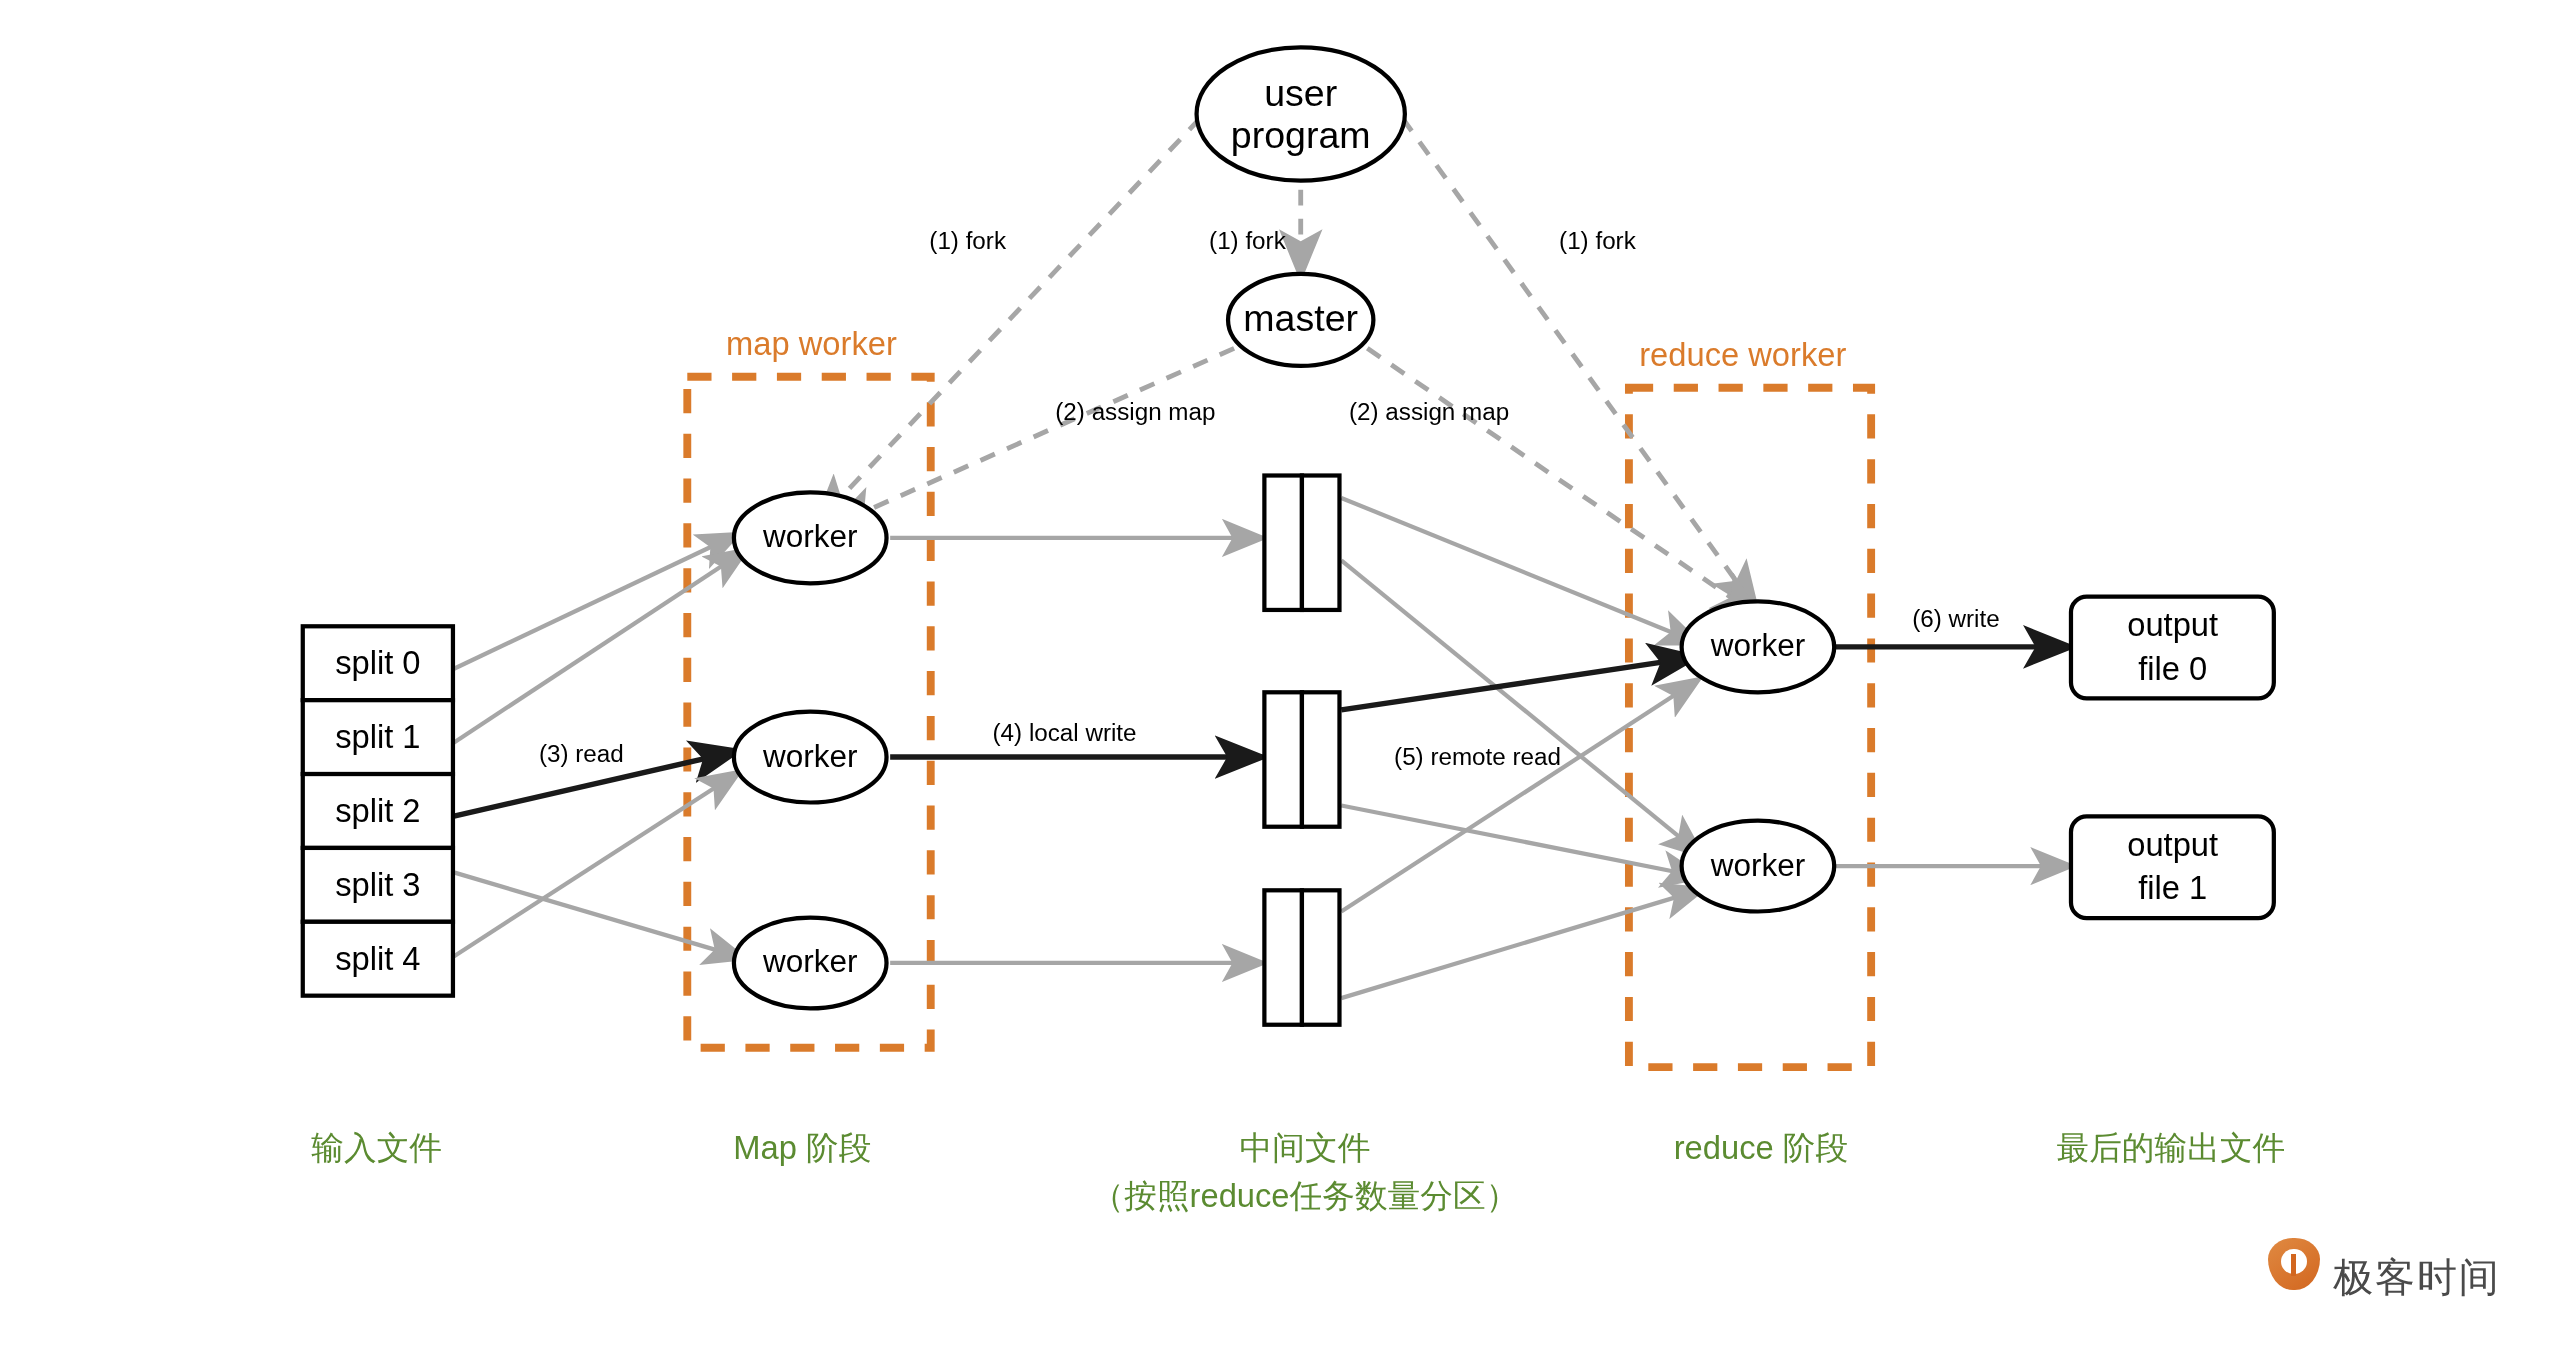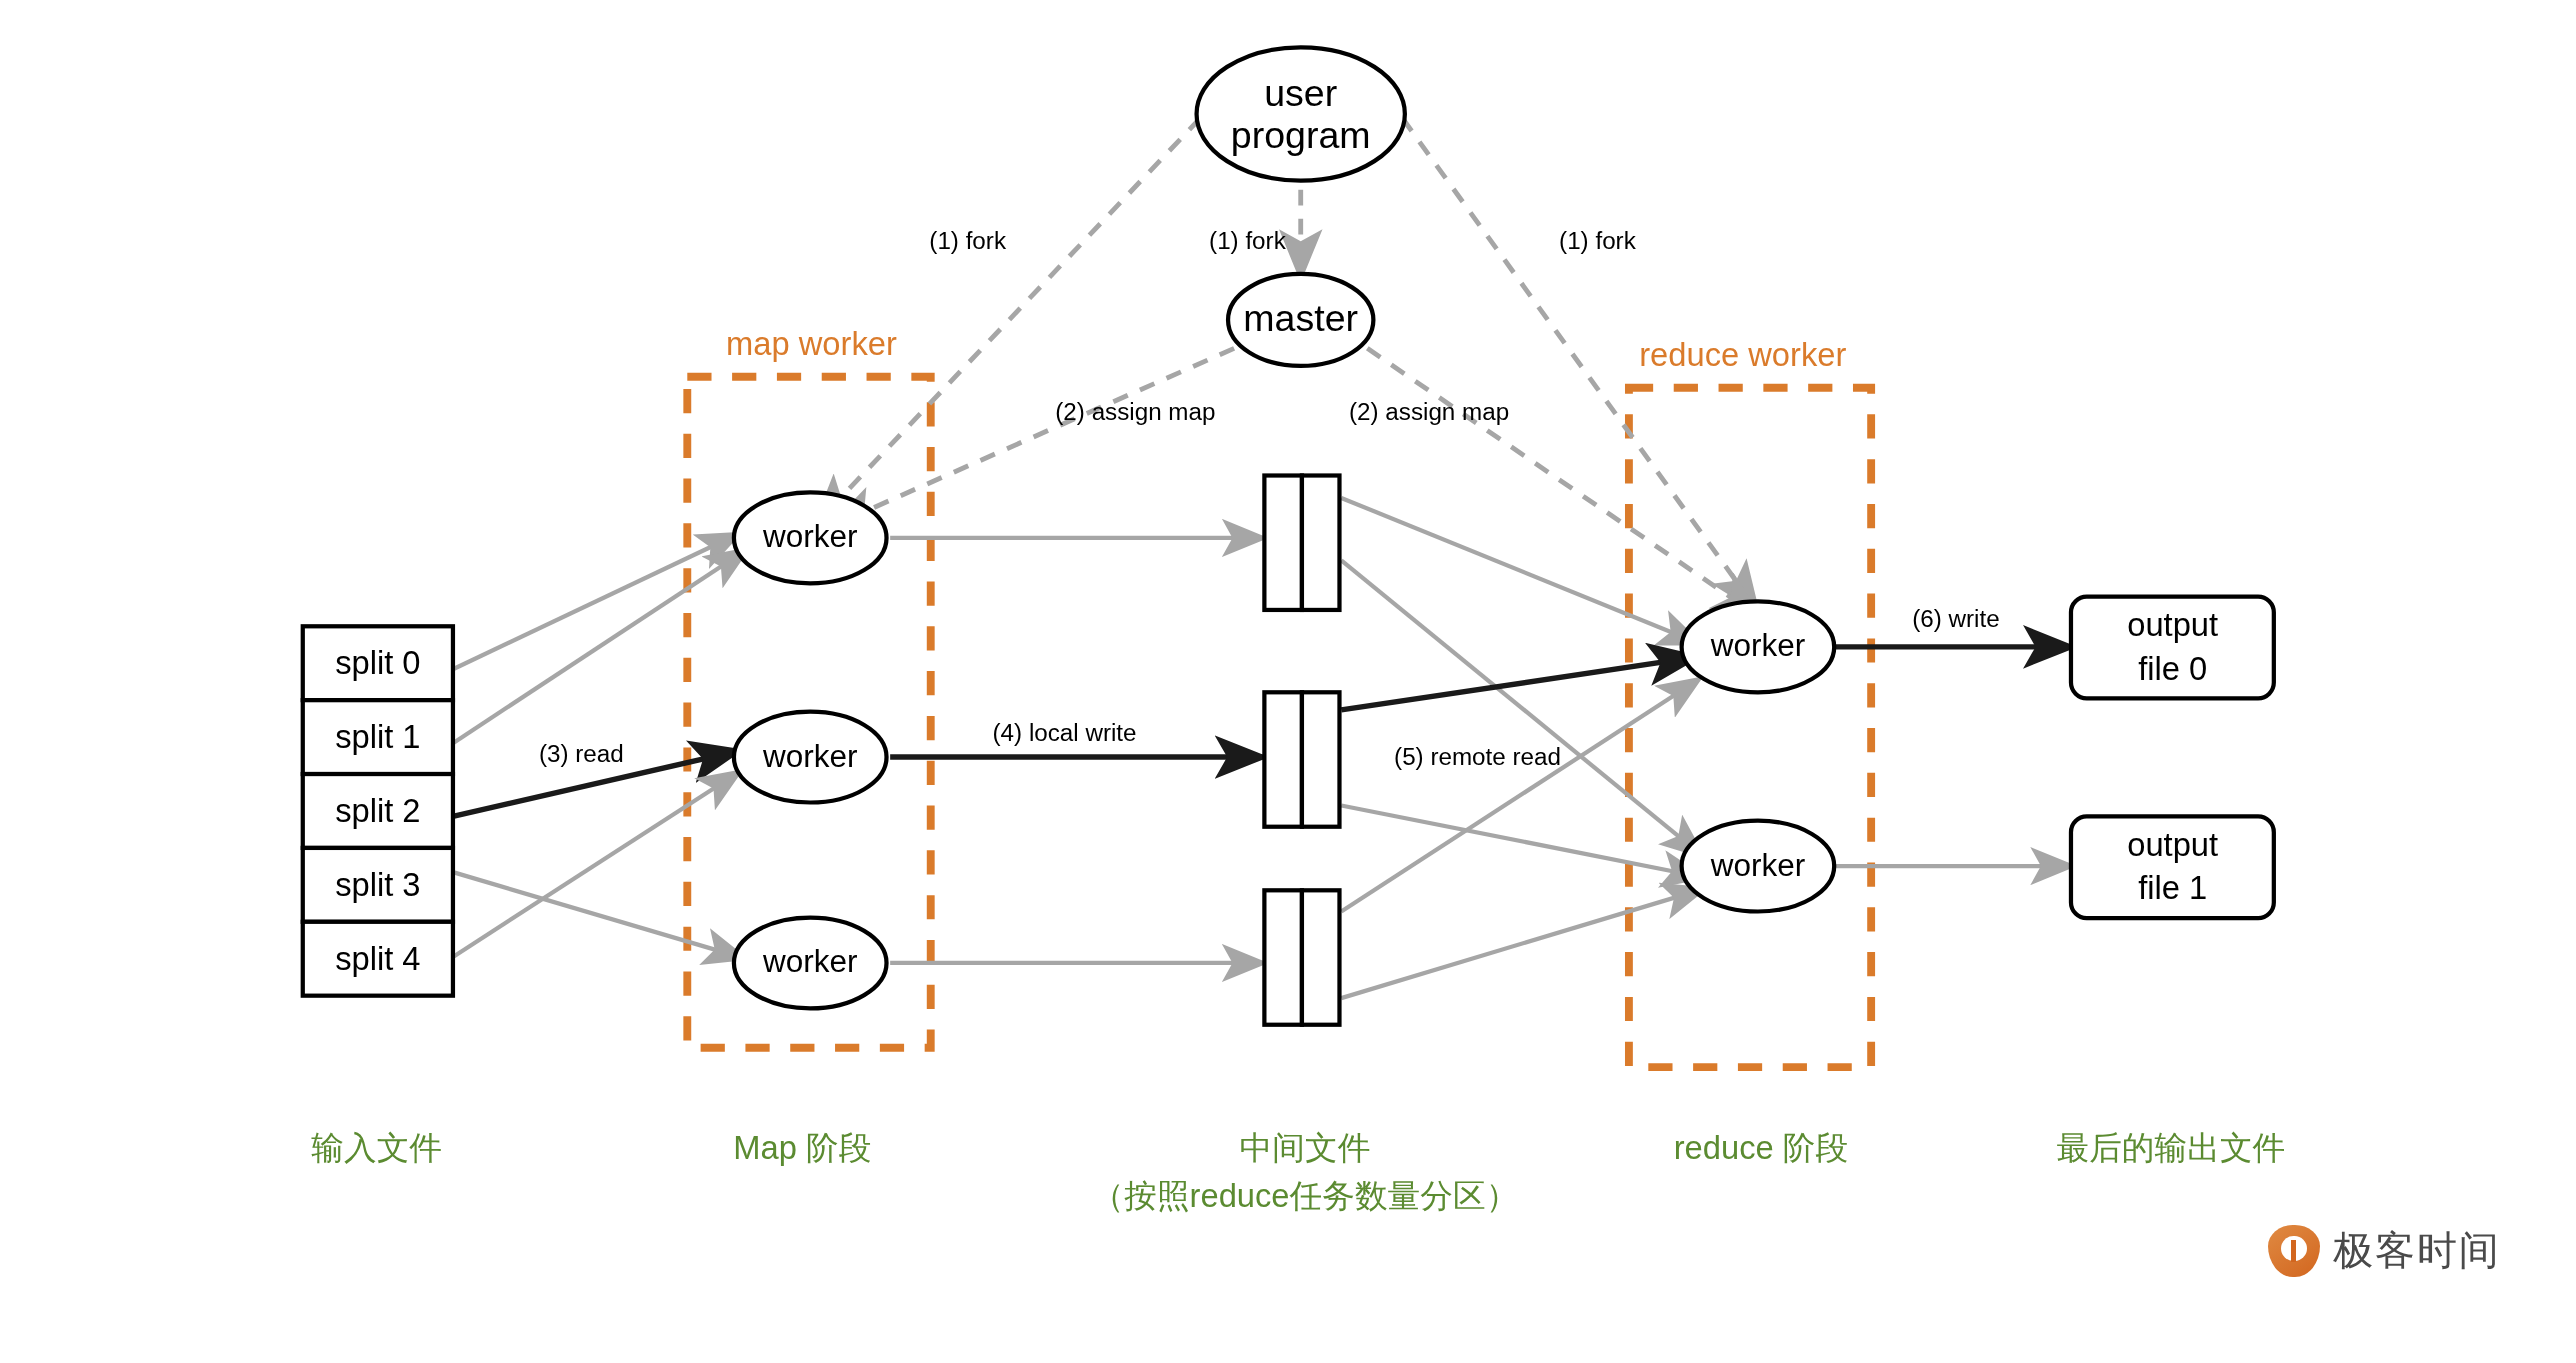--- a/index.html
+++ b/index.html
@@ -135,20 +135,21 @@
     height: 22px;
     background: #d2661f;
     z-index: 2;
   }
   #wm-text {
     font-family: Liberation Mono, monospace;
     font-size: 40px;
     color: #4a4a4a;
     letter-spacing: 1.8px;
     white-space: nowrap;
+    margin-top: 27px;
   }
 </style>
 </head>
 <body>
 
 <div id="diagram-root">
 
   <svg id="mr-svg" viewBox="0 0 4254 2252">
     <defs>
       <marker id="arrow-gray" markerWidth="11" markerHeight="9" refX="9.6" refY="4.5" orient="auto" markerUnits="strokeWidth">

